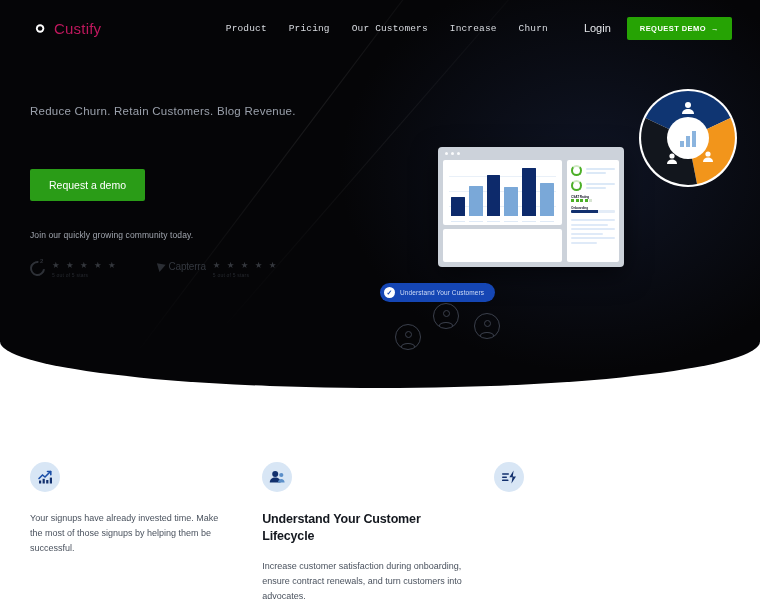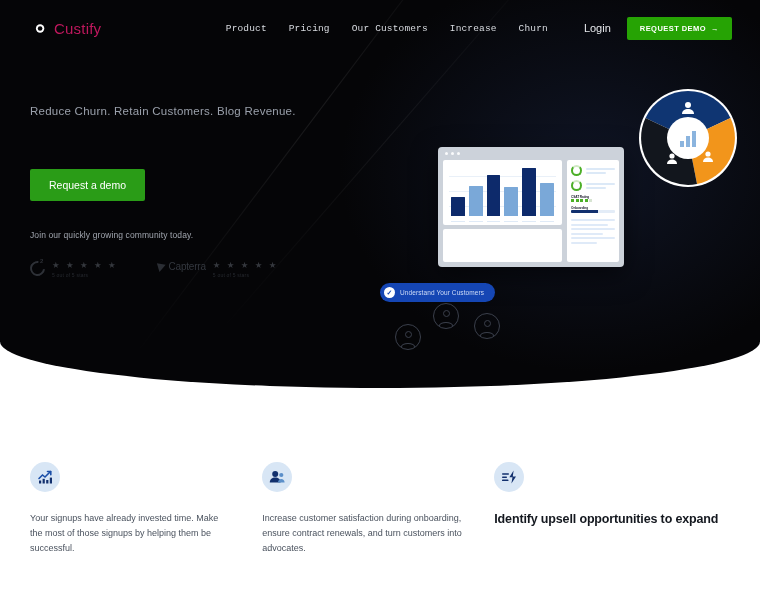--- a/index.html
+++ b/index.html
@@ -395,28 +395,28 @@
 
   <div class="feature">
     <div class="f-icon">
       <svg width="16" height="16" viewBox="0 0 16 16">
         <circle cx="6.2" cy="5" r="3" fill="#12306e"></circle>
         <path d="M0.8 13.6c0-3.2 2.4-5 5.4-5s5.4 1.8 5.4 5z" fill="#12306e"></path>
         <circle cx="12.3" cy="6" r="2.1" fill="#5b8fc9"></circle>
         <path d="M9 13.6c0-2.3 1.5-3.6 3.3-3.6s3.3 1.3 3.3 3.6z" fill="#5b8fc9"></path>
       </svg>
     </div>
+    <div class="f-title">Understand Your Customer Lifecycle</div>
     <div class="f-desc">Increase customer satisfaction during onboarding, ensure contract renewals, and turn customers into advocates.</div>
   </div>
 
   <div class="feature">
     <div class="f-icon">
       <svg width="16" height="16" viewBox="0 0 16 16">
         <rect x="1" y="4.2" width="7" height="1.5" rx=".7" fill="#12306e"></rect>
         <rect x="1" y="7.4" width="5" height="1.5" rx=".7" fill="#12306e"></rect>
         <rect x="1" y="10.6" width="6.5" height="1.5" rx=".7" fill="#12306e"></rect>
         <path d="M12.6 1.6 L8.4 8.2 h3.1 l-1.1 6.2 L15 7.4 h-3.2 z" fill="#12306e"></path>
       </svg>
     </div>
-    <div class="f-title">Identify upsell opportunities to expand</div>
   </div>
 
 </div>
 
 </body></html>

